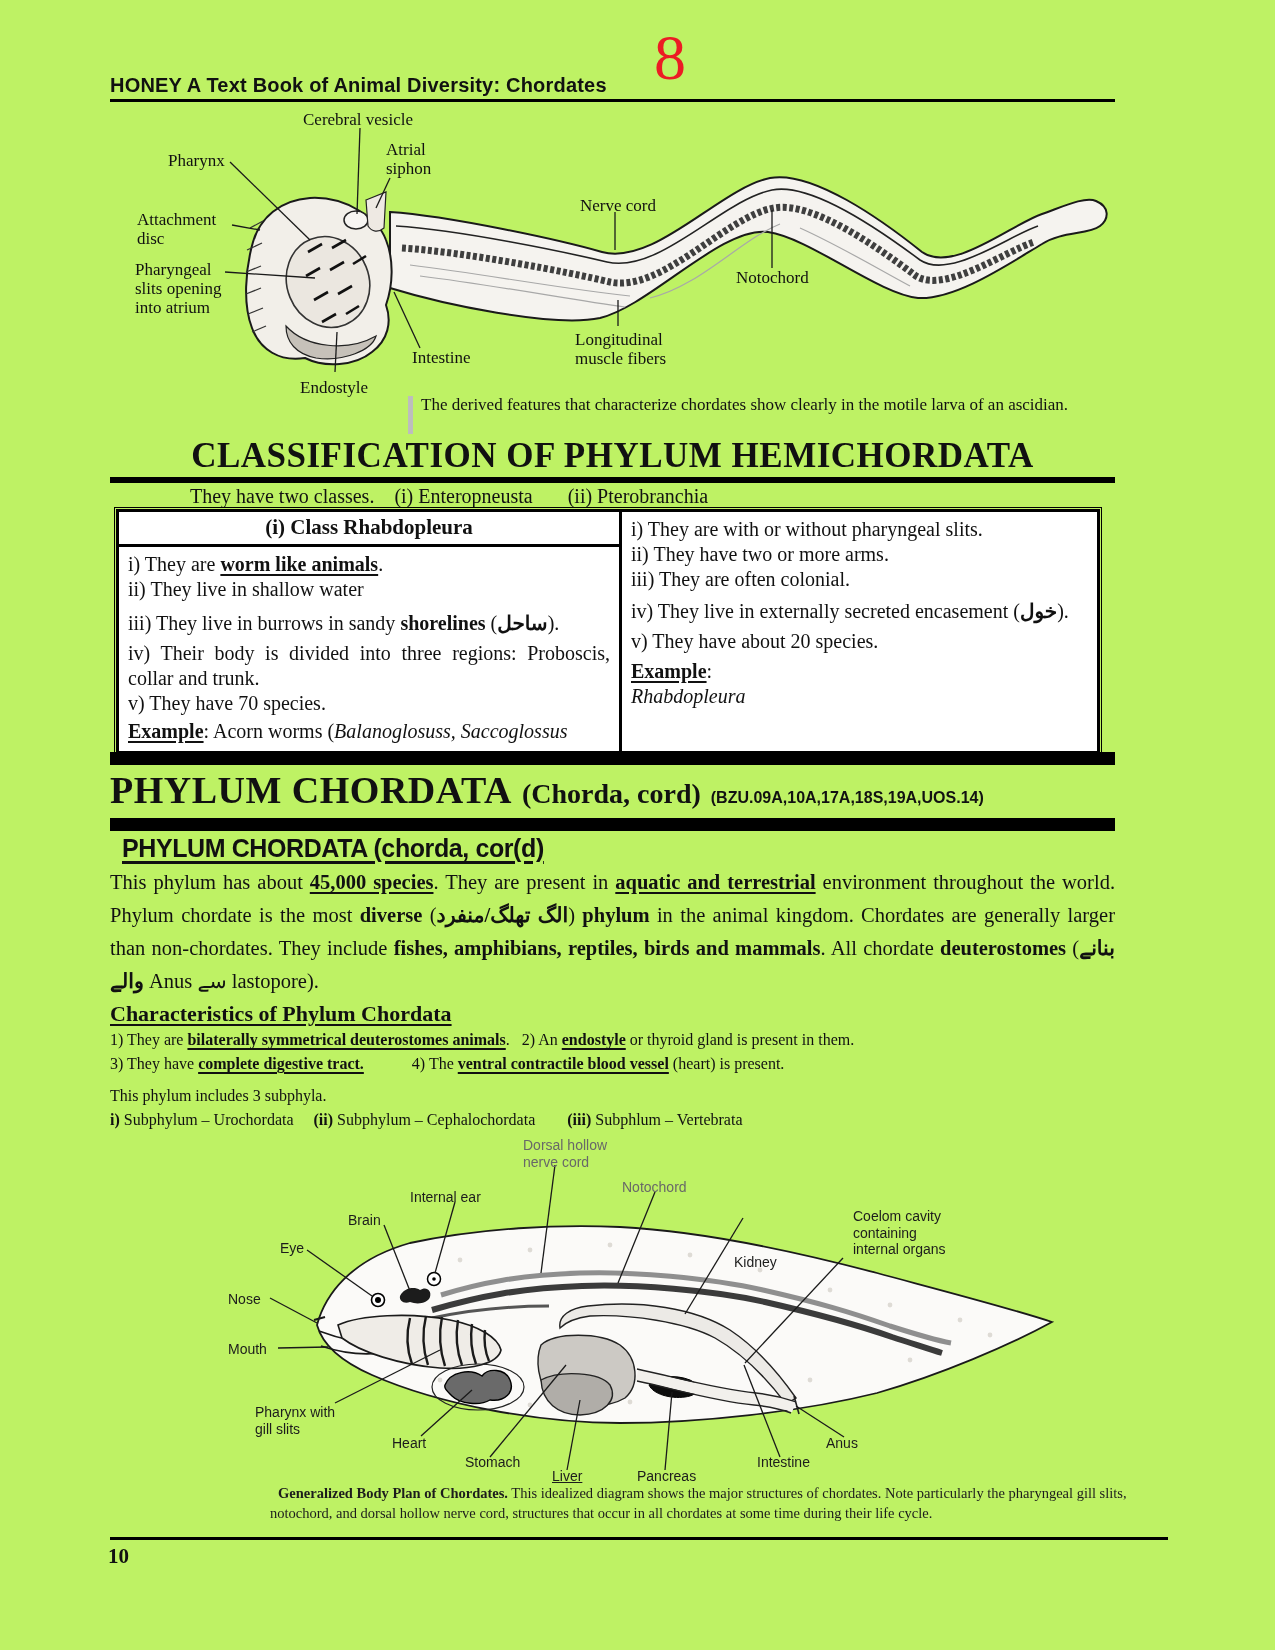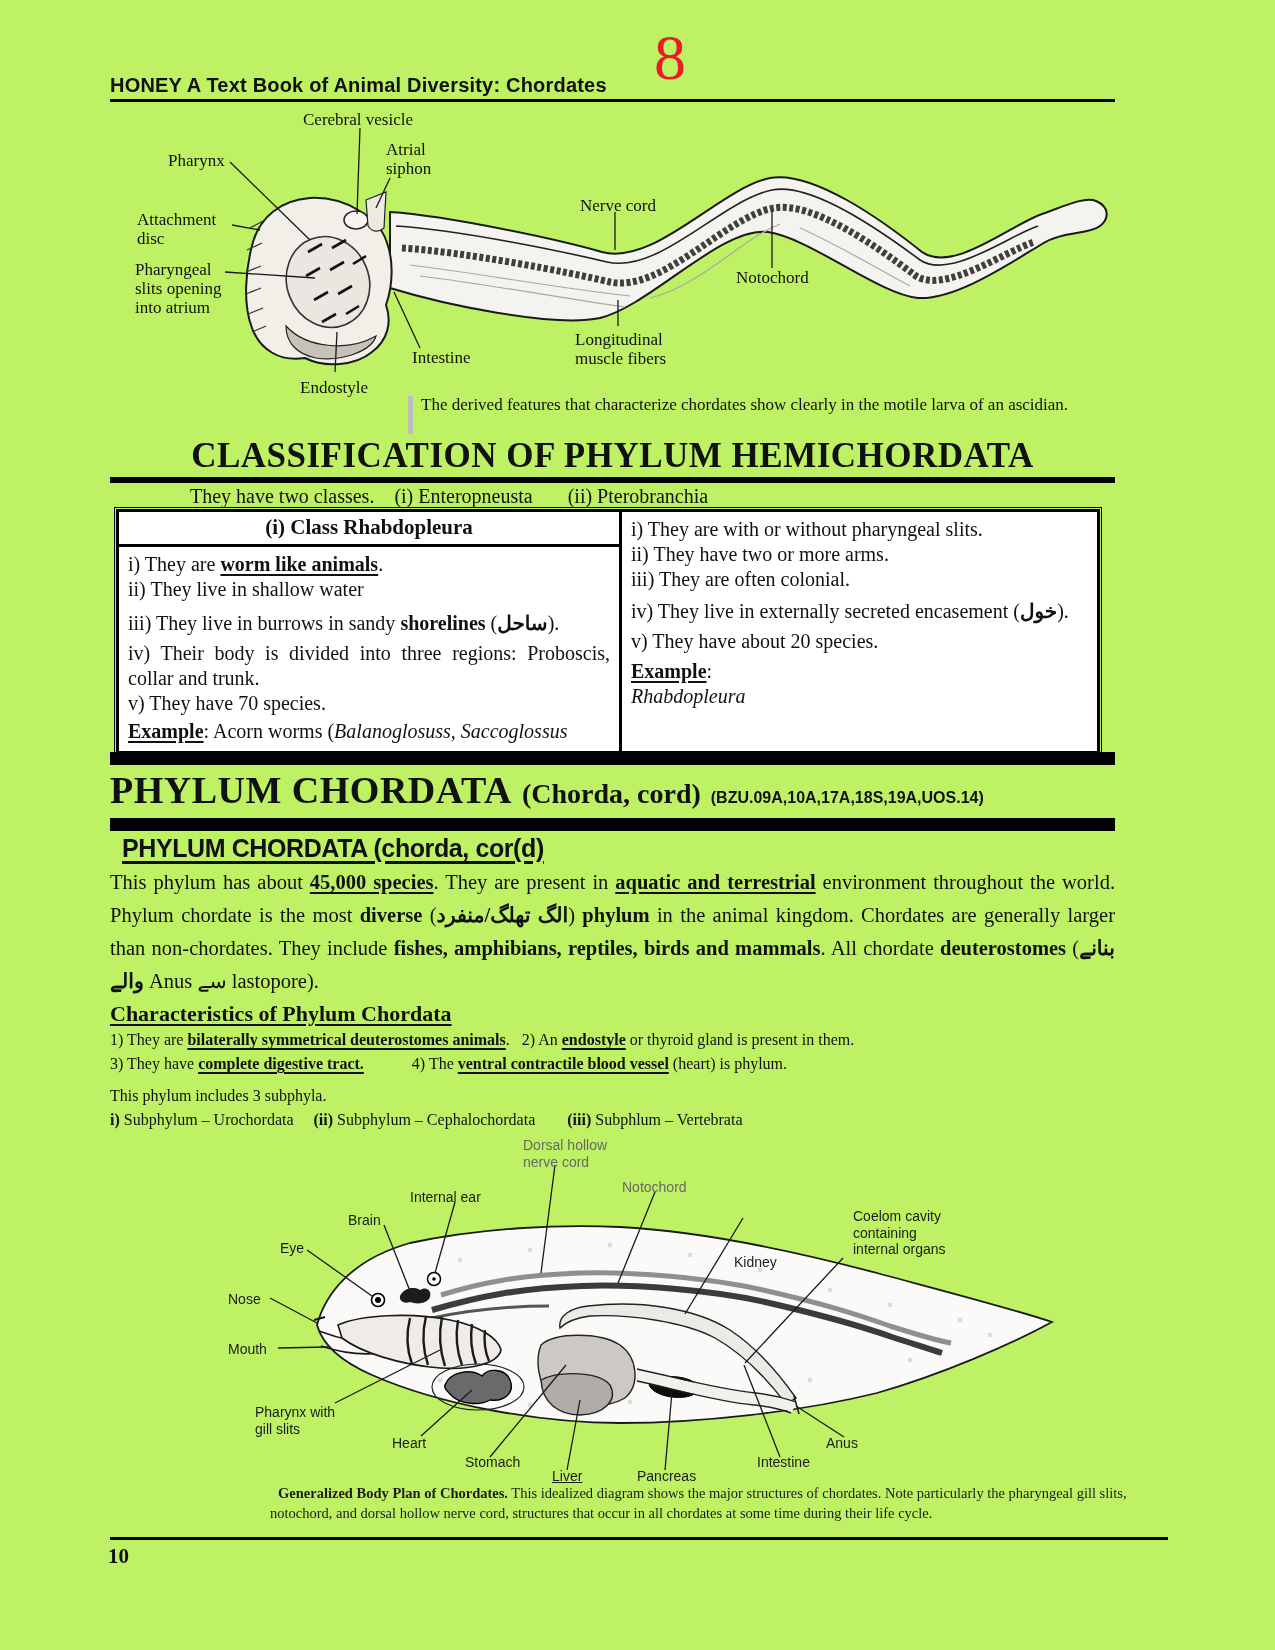--- a/index.html
+++ b/index.html
@@ -166,21 +166,21 @@
     <span class="mid" data-bind="chordata.banner_subtitle">(Chorda, cord)</span>
     <span class="codes" data-bind="chordata.banner_codes">(BZU.09A,10A,17A,18S,19A,UOS.14)</span>
   </div>
   <div class="abs bar" style="left:110px;top:818px;width:1005px;height:13px;"></div>
 
   <div class="abs subhead" style="left:110px;top:834px;margin-left:12px;" data-bind="chordata.subheading">PHYLUM CHORDATA (chorda, cor(d)</div>
   <div class="abs para" style="left:110px;top:866px;width:1005px;" data-bind-rich="chordata.intro_rich"><span>This phylum has about </span><span class="b u">45,000 species</span><span>. They are present in </span><span class="b u">aquatic and terrestrial</span><span> environment throughout the world. Phylum chordate is the most </span><span class="b">diverse</span><span> (</span><span class="b">الگ تھلگ/منفرد</span><span>) </span><span class="b">phylum</span><span> in the animal kingdom. Chordates are generally larger than non-chordates. They include </span><span class="b">fishes, amphibians, reptiles, birds and mammals</span><span>. All chordate </span><span class="b">deuterostomes</span><span> (</span><span class="b">بنانے والے</span><span> Anus </span><span>سے</span><span> lastopore).</span></div>
 
   <div class="abs charhead" style="left:110px;top:1001px;" data-bind="chordata.characteristics_heading">Characteristics of Phylum Chordata</div>
   <div class="abs charline prewrap" style="left:110px;top:1028px;width:1010px;" data-bind-rich="chordata.char_line1"><span>1) They are </span><span class="b u">bilaterally symmetrical deuterostomes animals</span><span>.   2) An </span><span class="b u">endostyle</span><span> or thyroid gland is present in them.</span></div>
-  <div class="abs charline prewrap" style="left:110px;top:1052px;width:1010px;" data-bind-rich="chordata.char_line2"><span>3) They have </span><span class="b u">complete digestive tract.</span><span>            4) The </span><span class="b u">ventral contractile blood vessel</span><span> (heart) is phylum.</span></div>
+  <div class="abs charline prewrap" style="left:110px;top:1052px;width:1010px;" data-bind-rich="chordata.char_line2"><span>3) They have </span><span class="b u">complete digestive tract.</span><span>            4) The </span><span class="b u">ventral contractile blood vessel</span><span> (heart) is present.</span></div>
   <div class="abs charline" style="left:110px;top:1084px;" data-bind="chordata.subphyla_intro">This phylum includes 3 subphyla.</div>
   <div class="abs charline prewrap" style="left:110px;top:1108px;width:1010px;" data-bind-rich="chordata.subphyla_line"><span class="b">i)</span><span> Subphylum – Urochordata     </span><span class="b">(ii)</span><span> Subphylum – Cephalochordata        </span><span class="b">(iii)</span><span> Subphlum – Vertebrata</span></div>
 
   <svg class="abs" style="left:110px;top:1140px;" width="1060" height="345" viewBox="0 0 1060 345">
 
     <path d="M207,185 C215,155 240,120 300,103 C370,88 450,84 510,87 C590,91 680,110 767,133 C830,150 900,168 942,182 C900,205 830,235 767,253 C690,272 590,283 510,283 C430,283 330,265 262,235 C230,221 212,203 207,185 Z" fill="#fbfaf8" stroke="#1a1a1a" stroke-width="1.8"></path>
 
     <g fill="#dedbd5">
       <circle cx="350" cy="120" r="2.4"></circle>
         <circle cx="420" cy="110" r="2.4"></circle>

